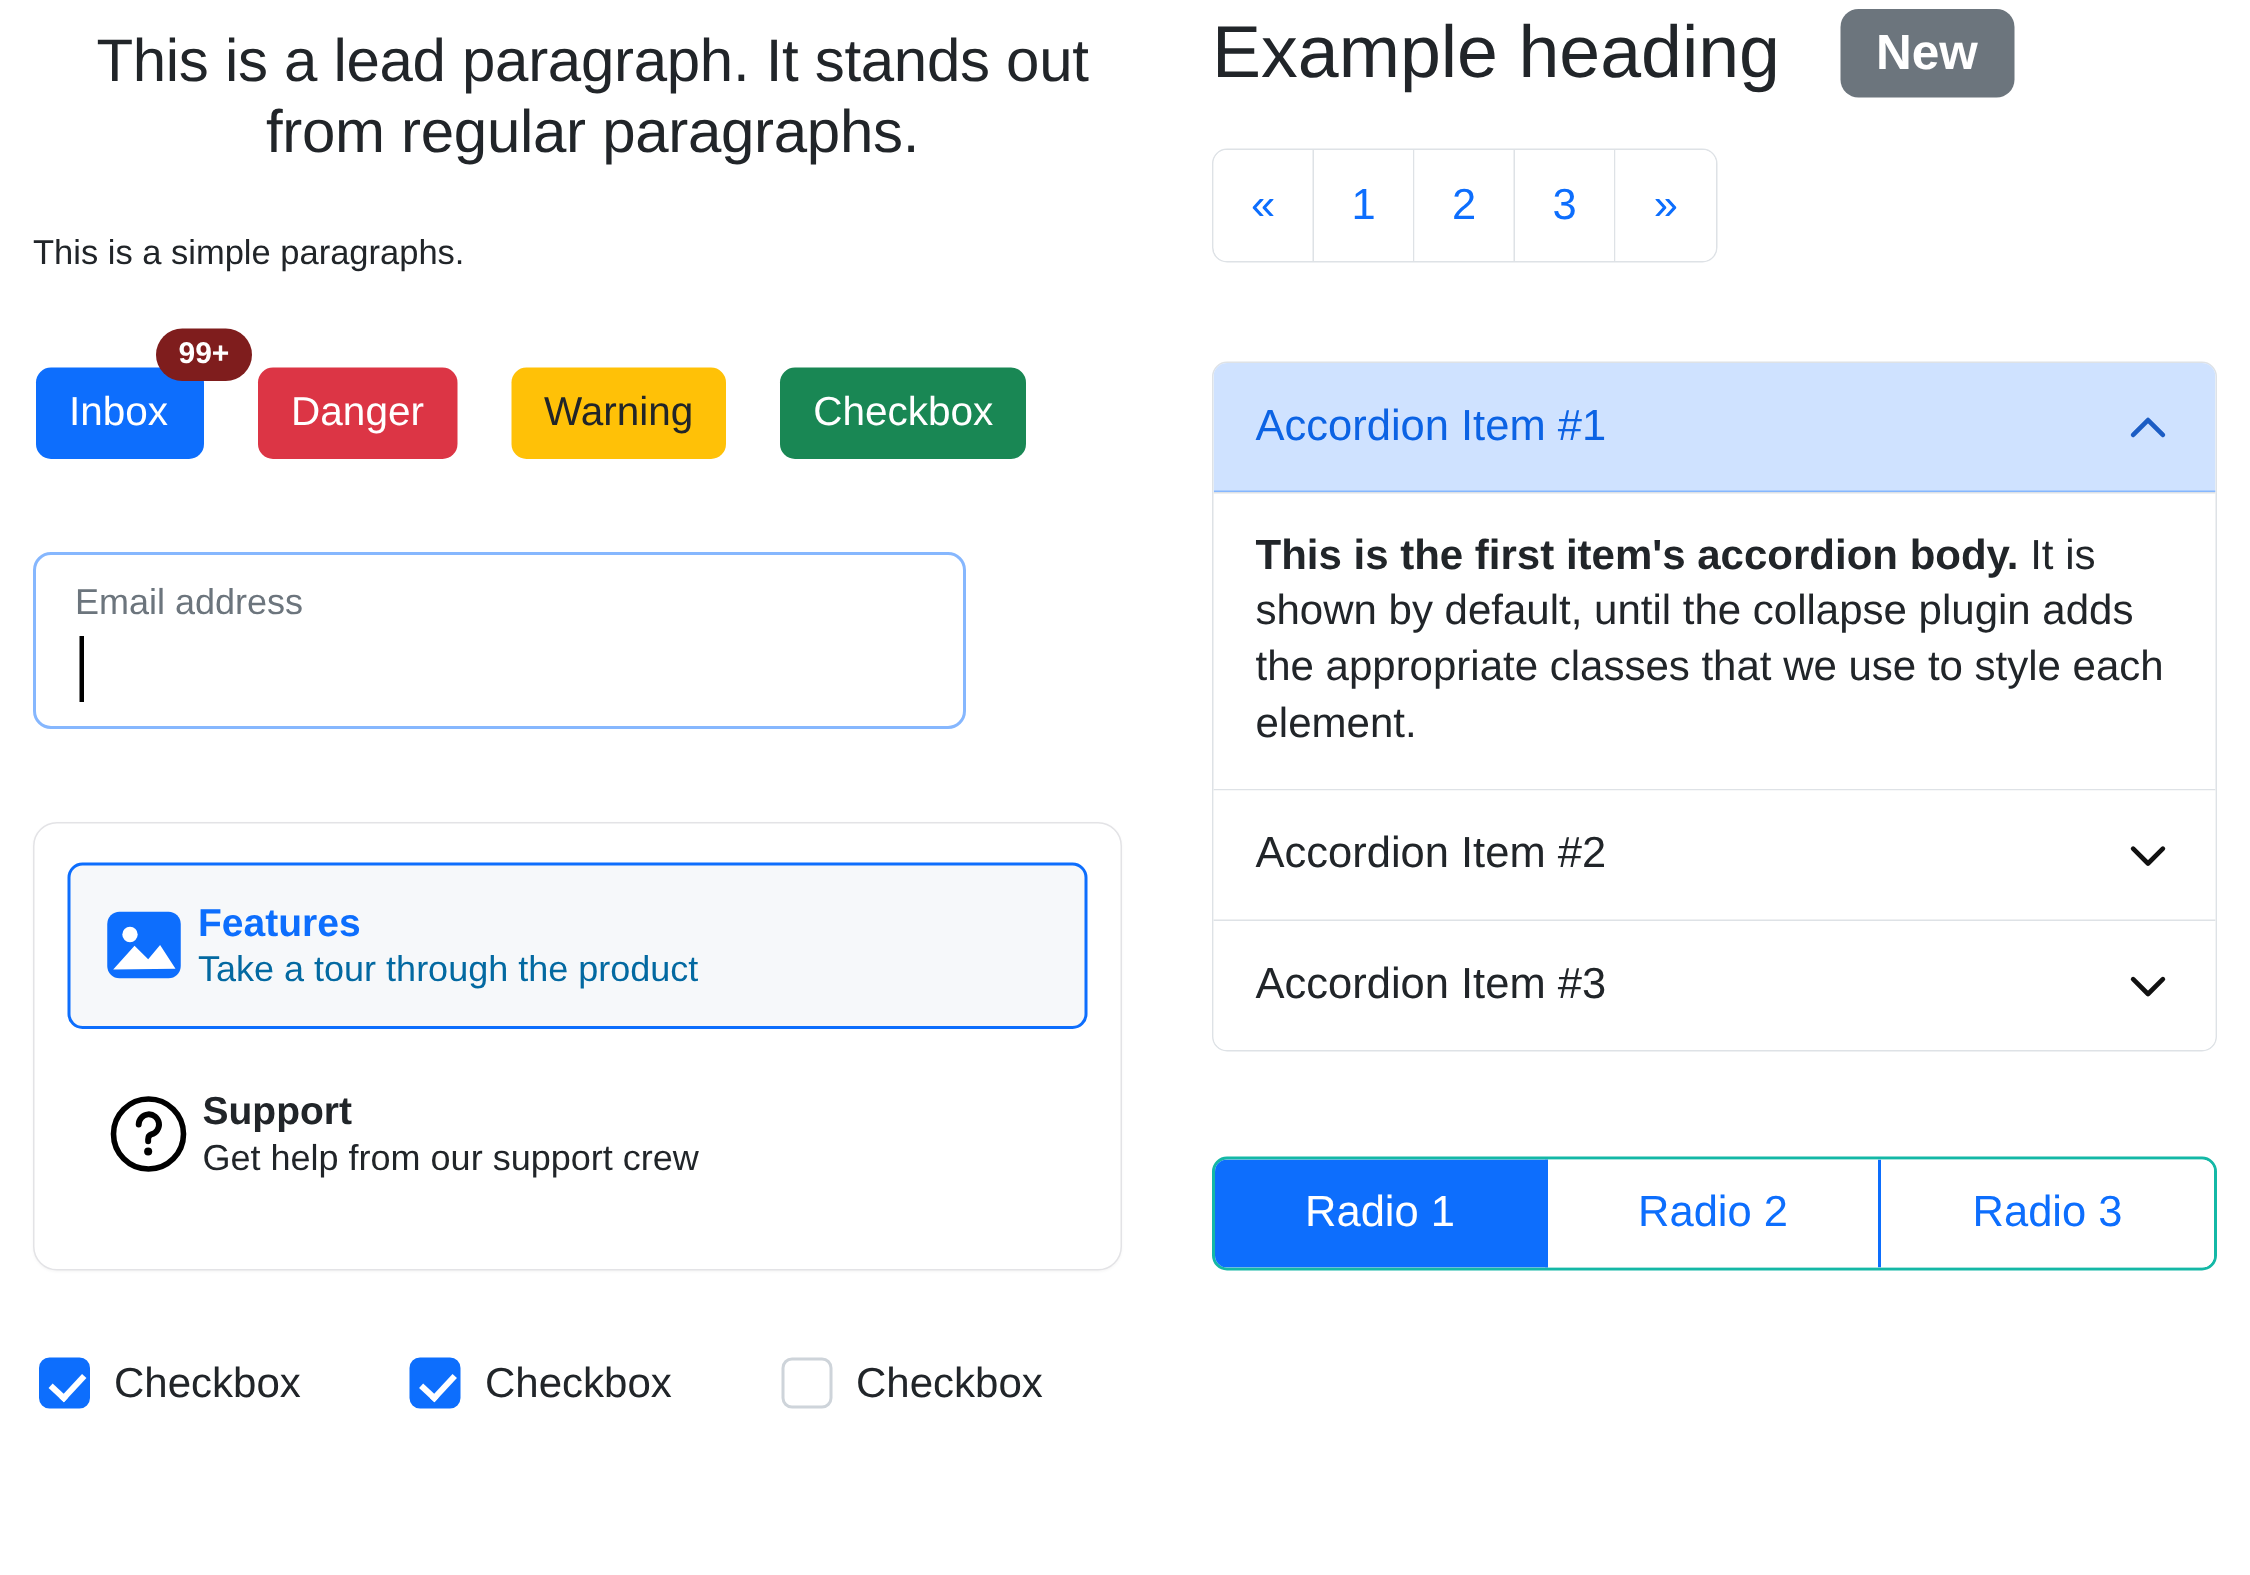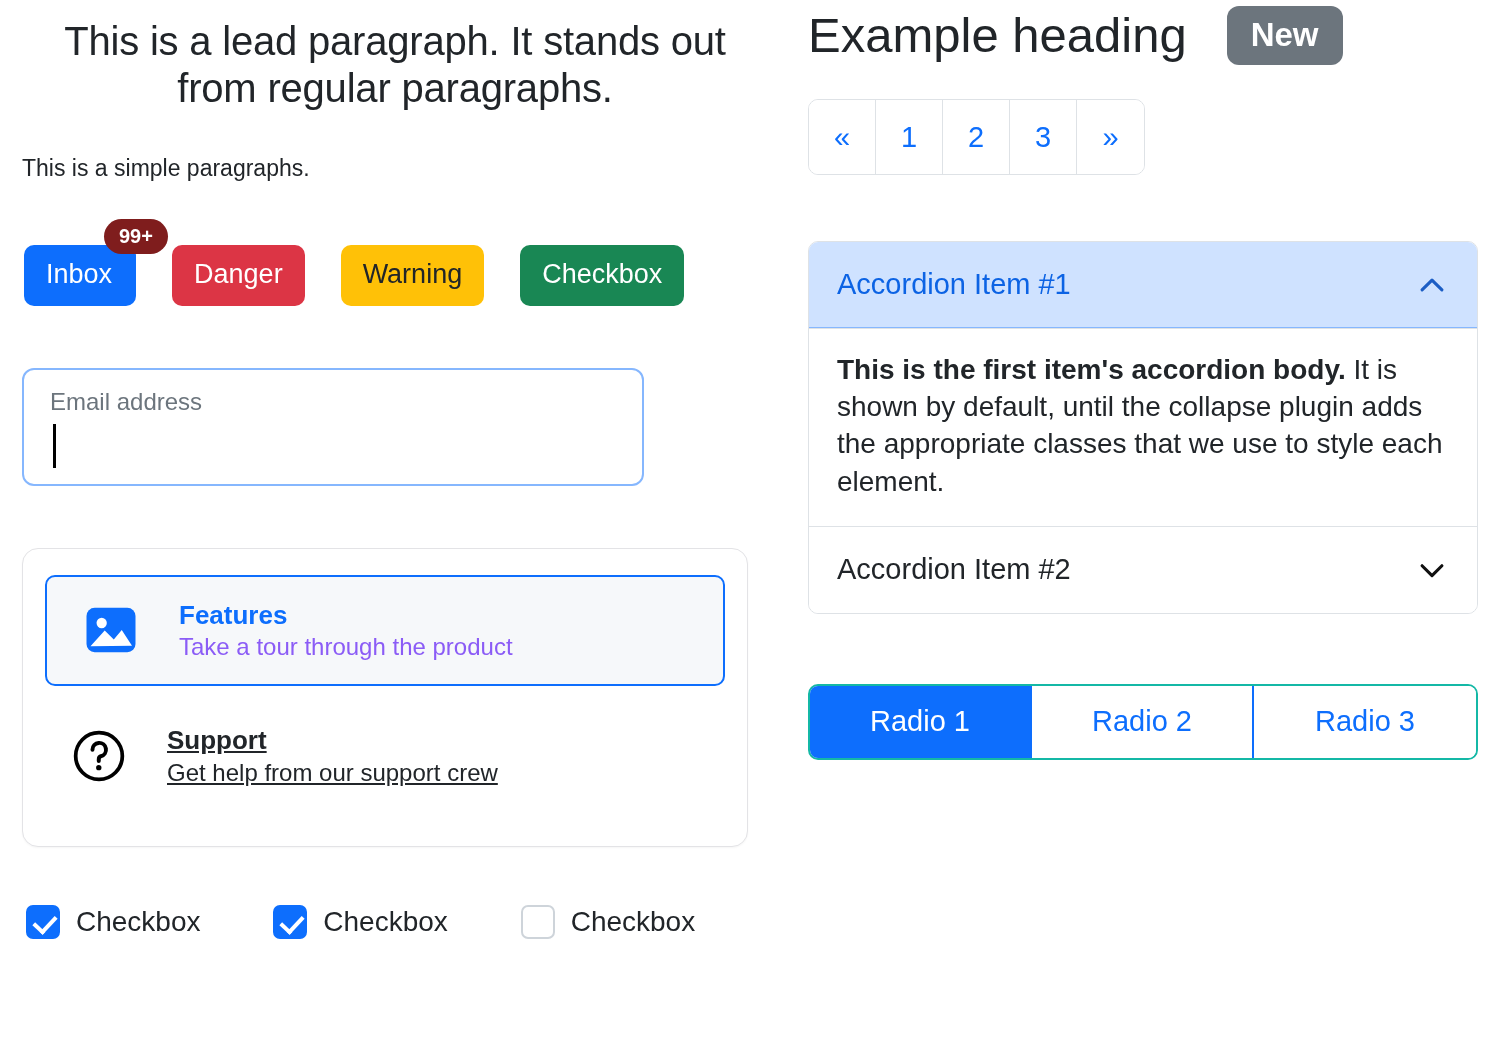--- a/index.html
+++ b/index.html
@@ -113,40 +113,40 @@
     border: 1px solid #e3e3e6;
     border-radius: 16px;
     background: #fff;
     padding: 26px 22px 34px 22px;
     margin-bottom: 58px;
     box-shadow: 0 1px 2px rgba(0,0,0,0.04);
   }
   .list-item {
     display: flex;
     align-items: center;
-    gap: 40px;
-    padding: 22px 36px;
+    gap: 8px;
+    padding: 22px 21px;
     border-radius: 10px;
     cursor: pointer;
     background: transparent;
     border: 2px solid transparent;
   }
   .list-item.active {
     background: #f6f8fa;
     border: 2px solid #0d6efd;
   }
   .list-item .li-icon { flex: 0 0 auto; width: 56px; height: 56px; }
   .li-text { display: flex; flex-direction: column; }
   .li-title { font-size: 26px; font-weight: bold; line-height: 1.25; }
   .li-sub   { font-size: 24px; line-height: 1.3; }
   .list-item.active .li-title { color: #0d6efd; }
-  .list-item.active .li-sub   { color: #8b5cf6; }
+  .list-item.active .li-sub   { color: #0369a1; }
   .list-item.plain .li-title  { color: #212529; }
   .list-item.plain .li-sub    { color: #212529; }
-  .list-item.plain { padding-left: 24px; margin-top: 14px; text-decoration: underline; }
+  .list-item.plain { padding-left: 24px; margin-top: 14px; }
 
   
   .check-row {
     display: flex;
     align-items: center;
     gap: 0px;
     padding-left: 4px;
   }
   .check-wrap {
     display: flex;
@@ -393,20 +393,30 @@
         <div class="acc-header">
           <span>Accordion Item #2</span>
           <span class="chev">
             <svg width="34" height="34" viewBox="0 0 24 24" aria-hidden="true">
               <path d="M5 9 L12 16 L19 9" fill="none" stroke="#111" stroke-width="2.2" stroke-linecap="round" stroke-linejoin="round"></path>
             </svg>
           </span>
         </div>
       </div>
 
+      <div class="acc-item">
+        <div class="acc-header">
+          <span>Accordion Item #3</span>
+          <span class="chev">
+            <svg width="34" height="34" viewBox="0 0 24 24" aria-hidden="true">
+              <path d="M5 9 L12 16 L19 9" fill="none" stroke="#111" stroke-width="2.2" stroke-linecap="round" stroke-linejoin="round"></path>
+            </svg>
+          </span>
+        </div>
+      </div>
 
     </div>
 
     <div class="btn-group">
       <div class="rbtn active">Radio 1</div>
       <div class="rbtn">Radio 2</div>
       <div class="rbtn">Radio 3</div>
     </div>
 
   </div>

